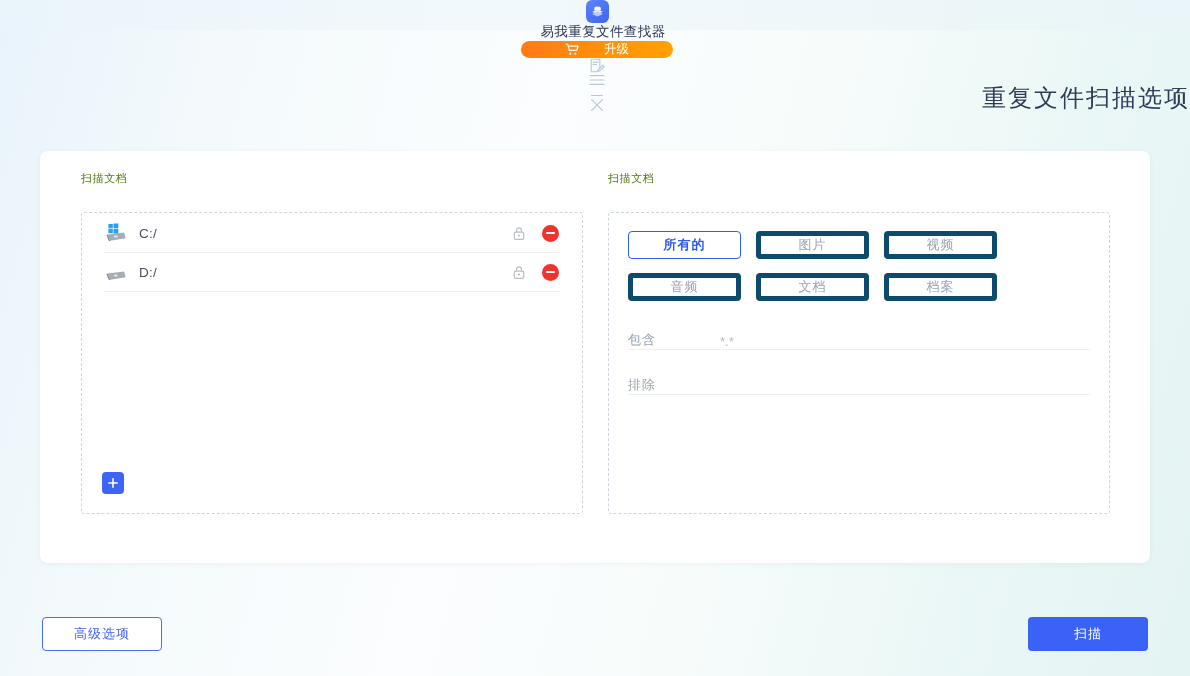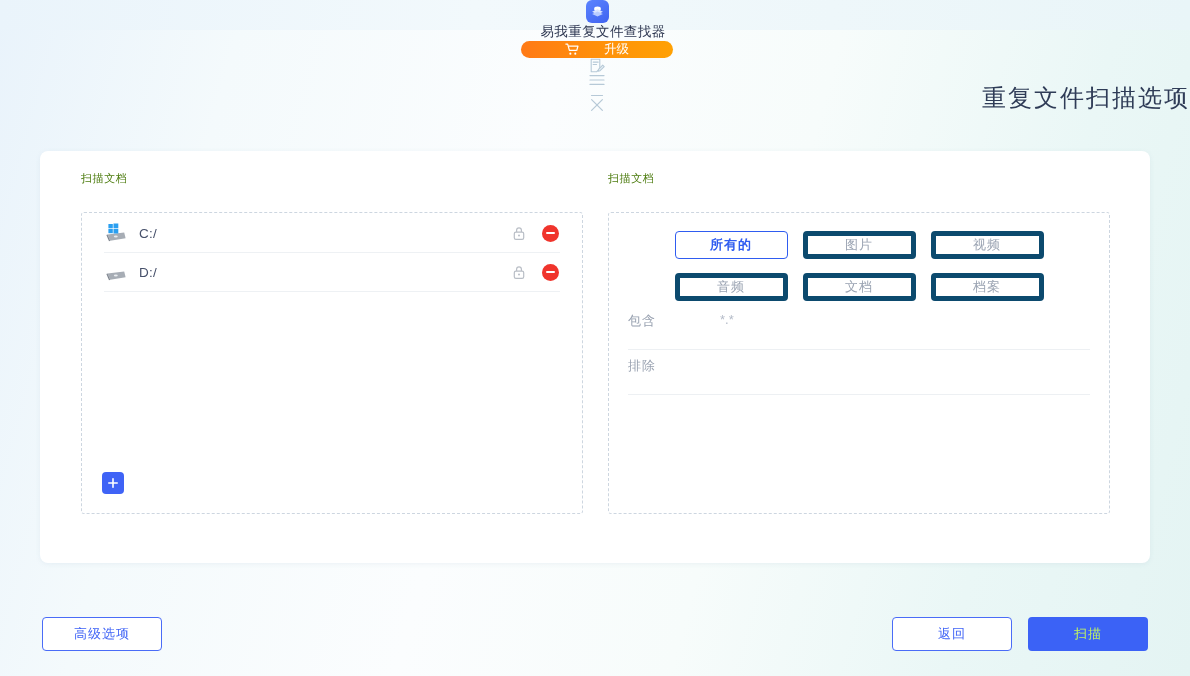--- a/index.html
+++ b/index.html
@@ -107,35 +107,35 @@
 
   .add-btn {
     position: absolute; left: 20px; bottom: 19px;
     width: 22px; height: 22px; border-radius: 4px;
     background: #3f63f6; cursor: pointer;
     display: flex; align-items: center; justify-content: center;
   }
   .add-btn svg { display: block; }
 
   
-  .chips { display: flex; flex-wrap: wrap; gap: 14px 15px; justify-content: center; }
+  .chips { display: flex; flex-wrap: wrap; gap: 14px 15px; }
   .chip {
     width: 113px; height: 28px; border-radius: 4px;
     border: 5px solid #0c4a6e; background: #fff;
     color: #9aa3b2; font-size: 13px; cursor: pointer;
     display: flex; align-items: center; justify-content: center;
     font-family: inherit; letter-spacing: 1px;
   }
   .chip.active {
     border: 1.6px solid #2f5cf0; color: #2f5cf0; font-weight: bold;
   }
 
   
   .filter-row {
-    display: flex; align-items: flex-start; height: 38px;
+    display: flex; align-items: flex-end; height: 38px;
     border-bottom: 1px solid #edf0f3; margin-top: 11px;
   }
   .filter-row:last-of-type { margin-top: 7px; }
   .filter-label {
     width: 92px; font-size: 13px; color: #98a1b0; flex: 0 0 auto;
     letter-spacing: 1px;
   }
   .filter-value {
     font-size: 13px; color: #7d889b; white-space: nowrap;
     overflow: hidden; text-overflow: clip; flex: 1 1 auto;
@@ -145,21 +145,21 @@
   
   .footer { position: absolute; left: 0; top: 617px; width: 100%; height: 34px; }
   .btn {
     height: 34px; border-radius: 4px; font-size: 13px;
     cursor: pointer; font-family: Liberation Mono, monospace; letter-spacing: 1px;
     display: flex; align-items: center; justify-content: center;
     position: absolute; background: #fff;
   }
   .btn-advanced { left: 42px; width: 120px; border: 1.3px solid #4a6cf7; color: #3f63f6; }
   .btn-back     { left: 892px; width: 120px; border: 1.3px solid #4a6cf7; color: #3f63f6; }
-  .btn-scan     { left: 1028px; width: 120px; border: none; background: #3b62f6; color: #bef264; }
+  .btn-scan     { left: 1028px; width: 120px; border: none; background: #3b62f6; color: #ffffff; }
 </style>
 </head>
 <body>
 
 <div class="titlebar">
   <div class="logo">
     <svg width="15" height="15" viewBox="0 0 16 16">
       <ellipse cx="8" cy="5.2" rx="3.6" ry="2.6" fill="#ffffff"></ellipse>
       <path d="M2.2 8.3 L8 11.1 L13.8 8.3 L8 5.6 Z" fill="#dce6ff"></path>
       <path d="M2.2 10.6 L8 13.4 L13.8 10.6 L8 7.9 Z" fill="#b9ccff"></path>
@@ -291,15 +291,14 @@
       <div class="filter-row">
         <span class="filter-label">排除</span>
       </div>
 
     </div>
   </div>
 </div>
 
 <div class="footer">
   <button class="btn btn-advanced">高级选项</button>
-  <button class="btn btn-back">返回</button>
   <button class="btn btn-scan">扫描</button>
 </div>
 
 </body></html>

